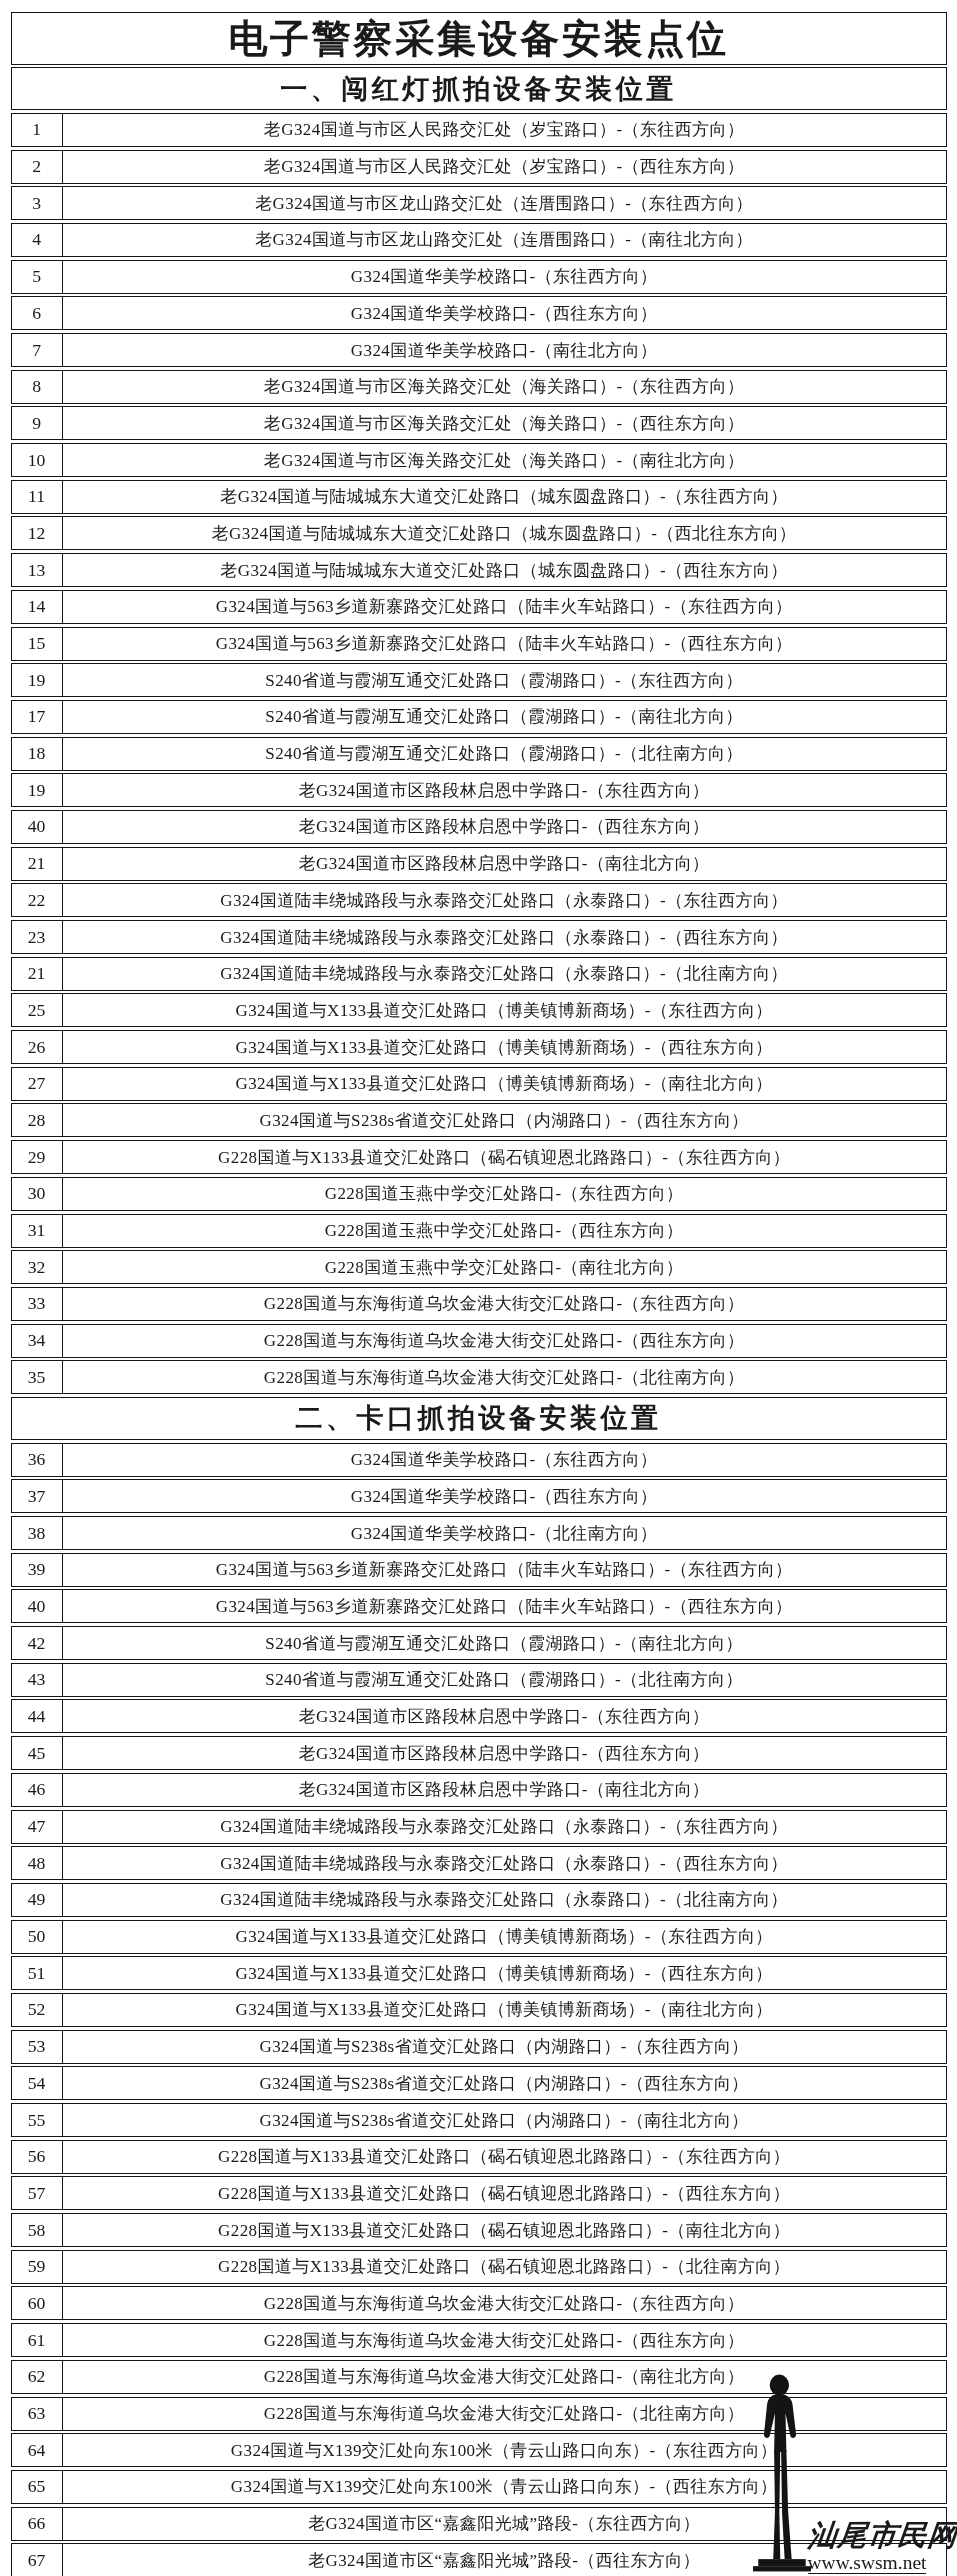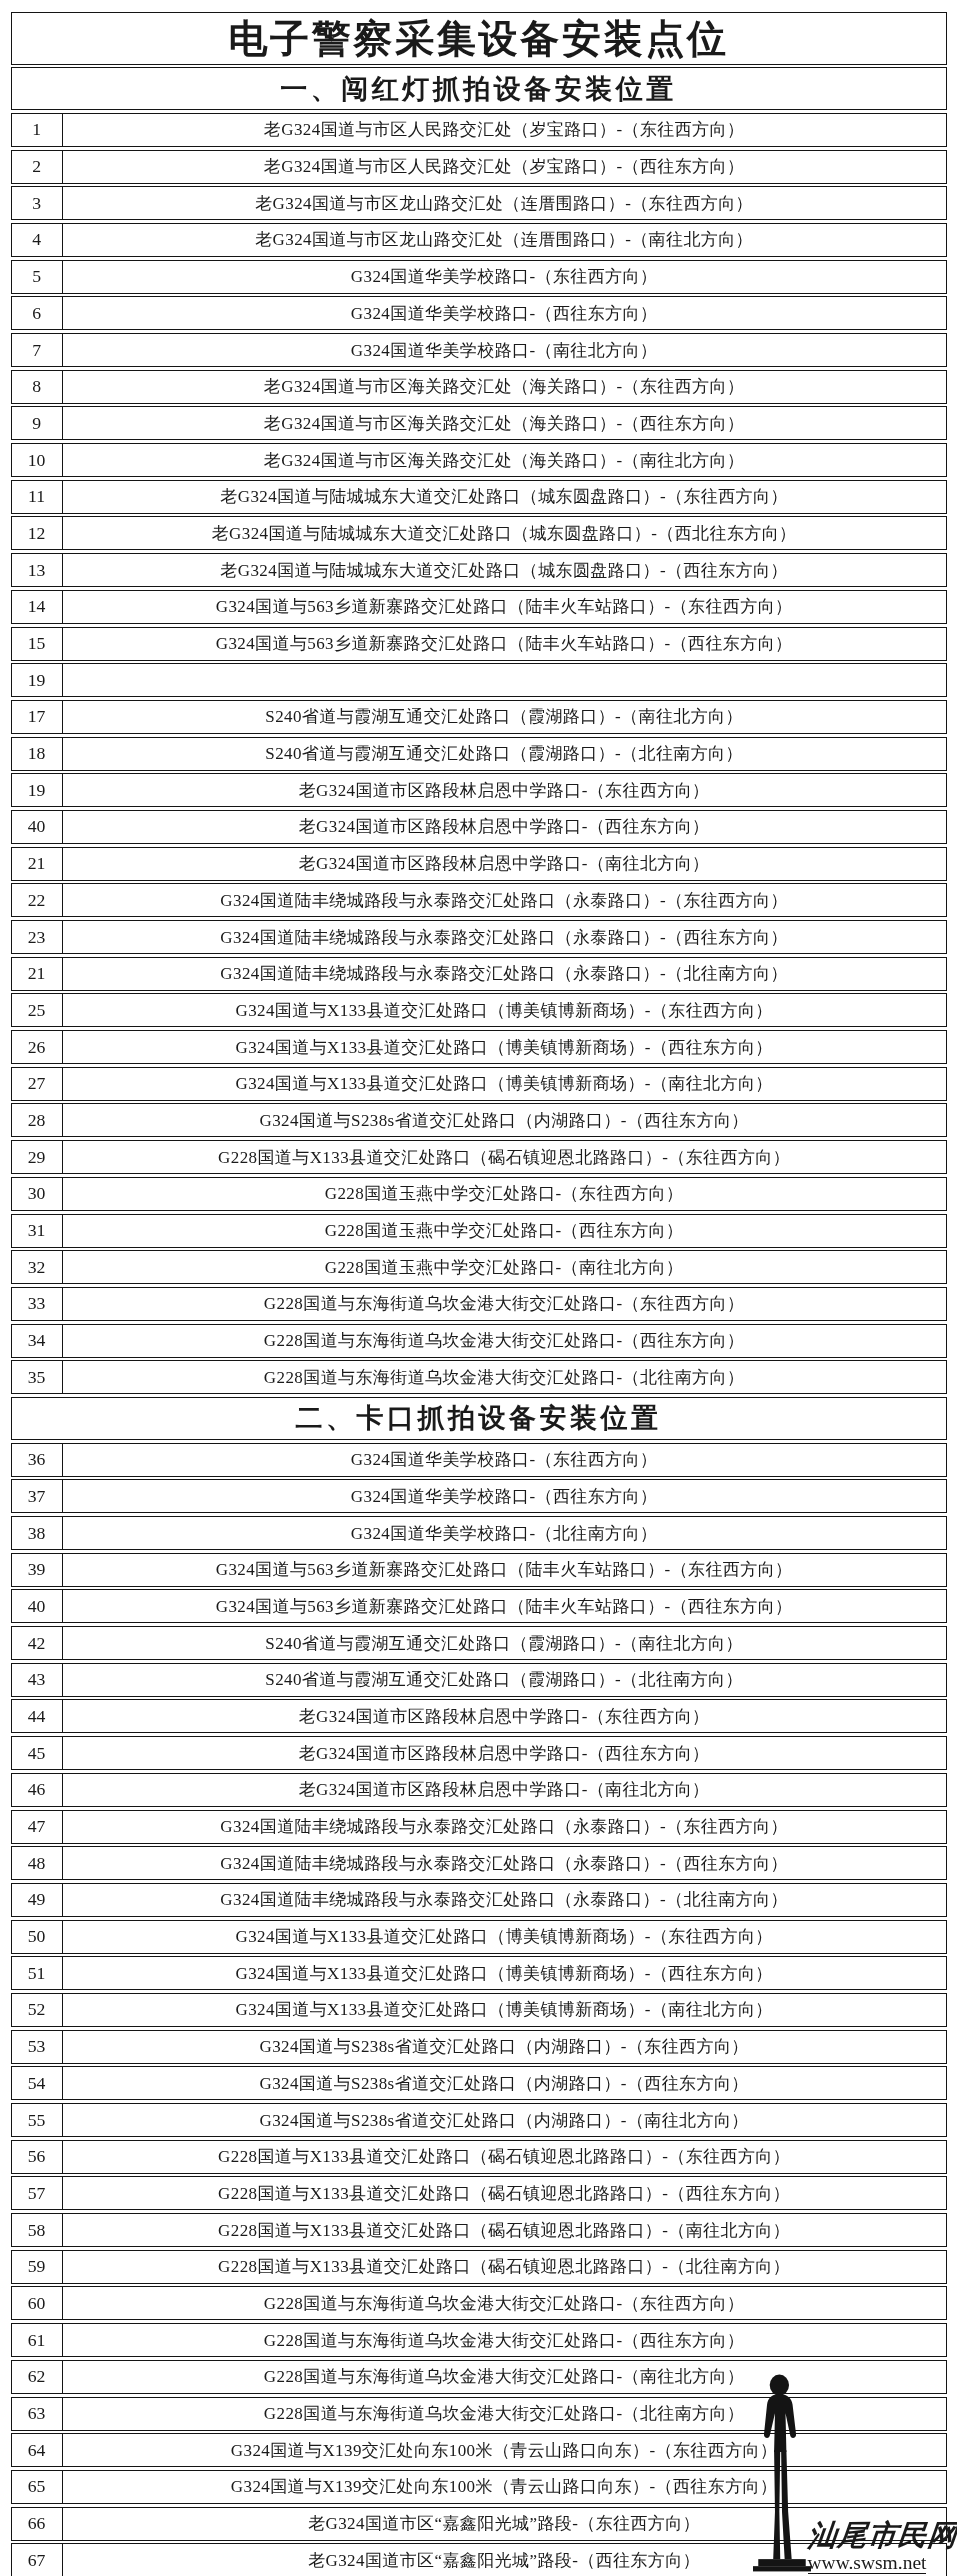--- a/index.html
+++ b/index.html
@@ -184,20 +184,21 @@
       <div class="cell-loc">G324国道与563乡道新寨路交汇处路口（陆丰火车站路口）-（东往西方向）</div>
     </div>
 
     <div class="box row">
       <div class="cell-no">15</div>
       <div class="cell-loc">G324国道与563乡道新寨路交汇处路口（陆丰火车站路口）-（西往东方向）</div>
     </div>
 
     <div class="box row">
       <div class="cell-no">19</div>
+      <div class="cell-loc">S240省道与霞湖互通交汇处路口（霞湖路口）-（东往西方向）</div>
     </div>
 
     <div class="box row">
       <div class="cell-no">17</div>
       <div class="cell-loc">S240省道与霞湖互通交汇处路口（霞湖路口）-（南往北方向）</div>
     </div>
 
     <div class="box row">
       <div class="cell-no">18</div>
       <div class="cell-loc">S240省道与霞湖互通交汇处路口（霞湖路口）-（北往南方向）</div>

